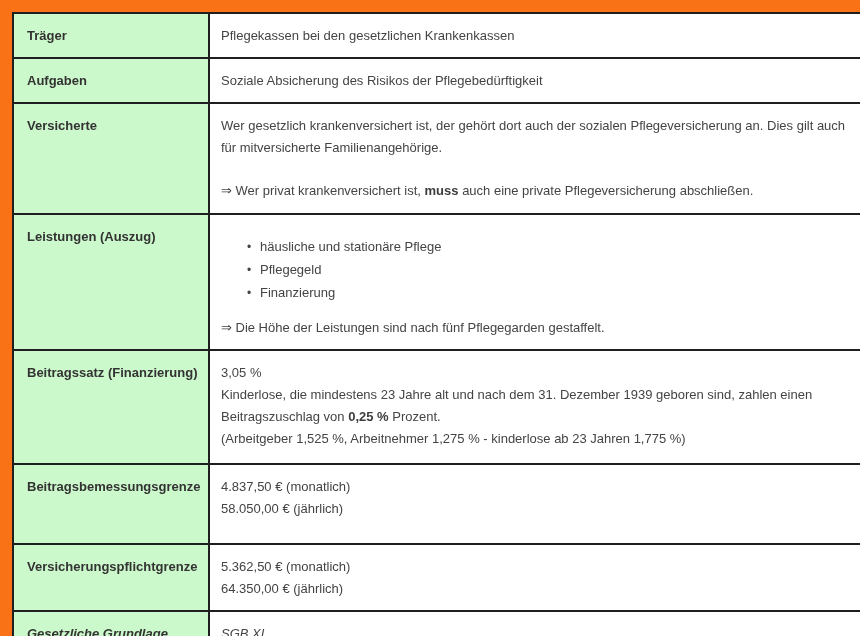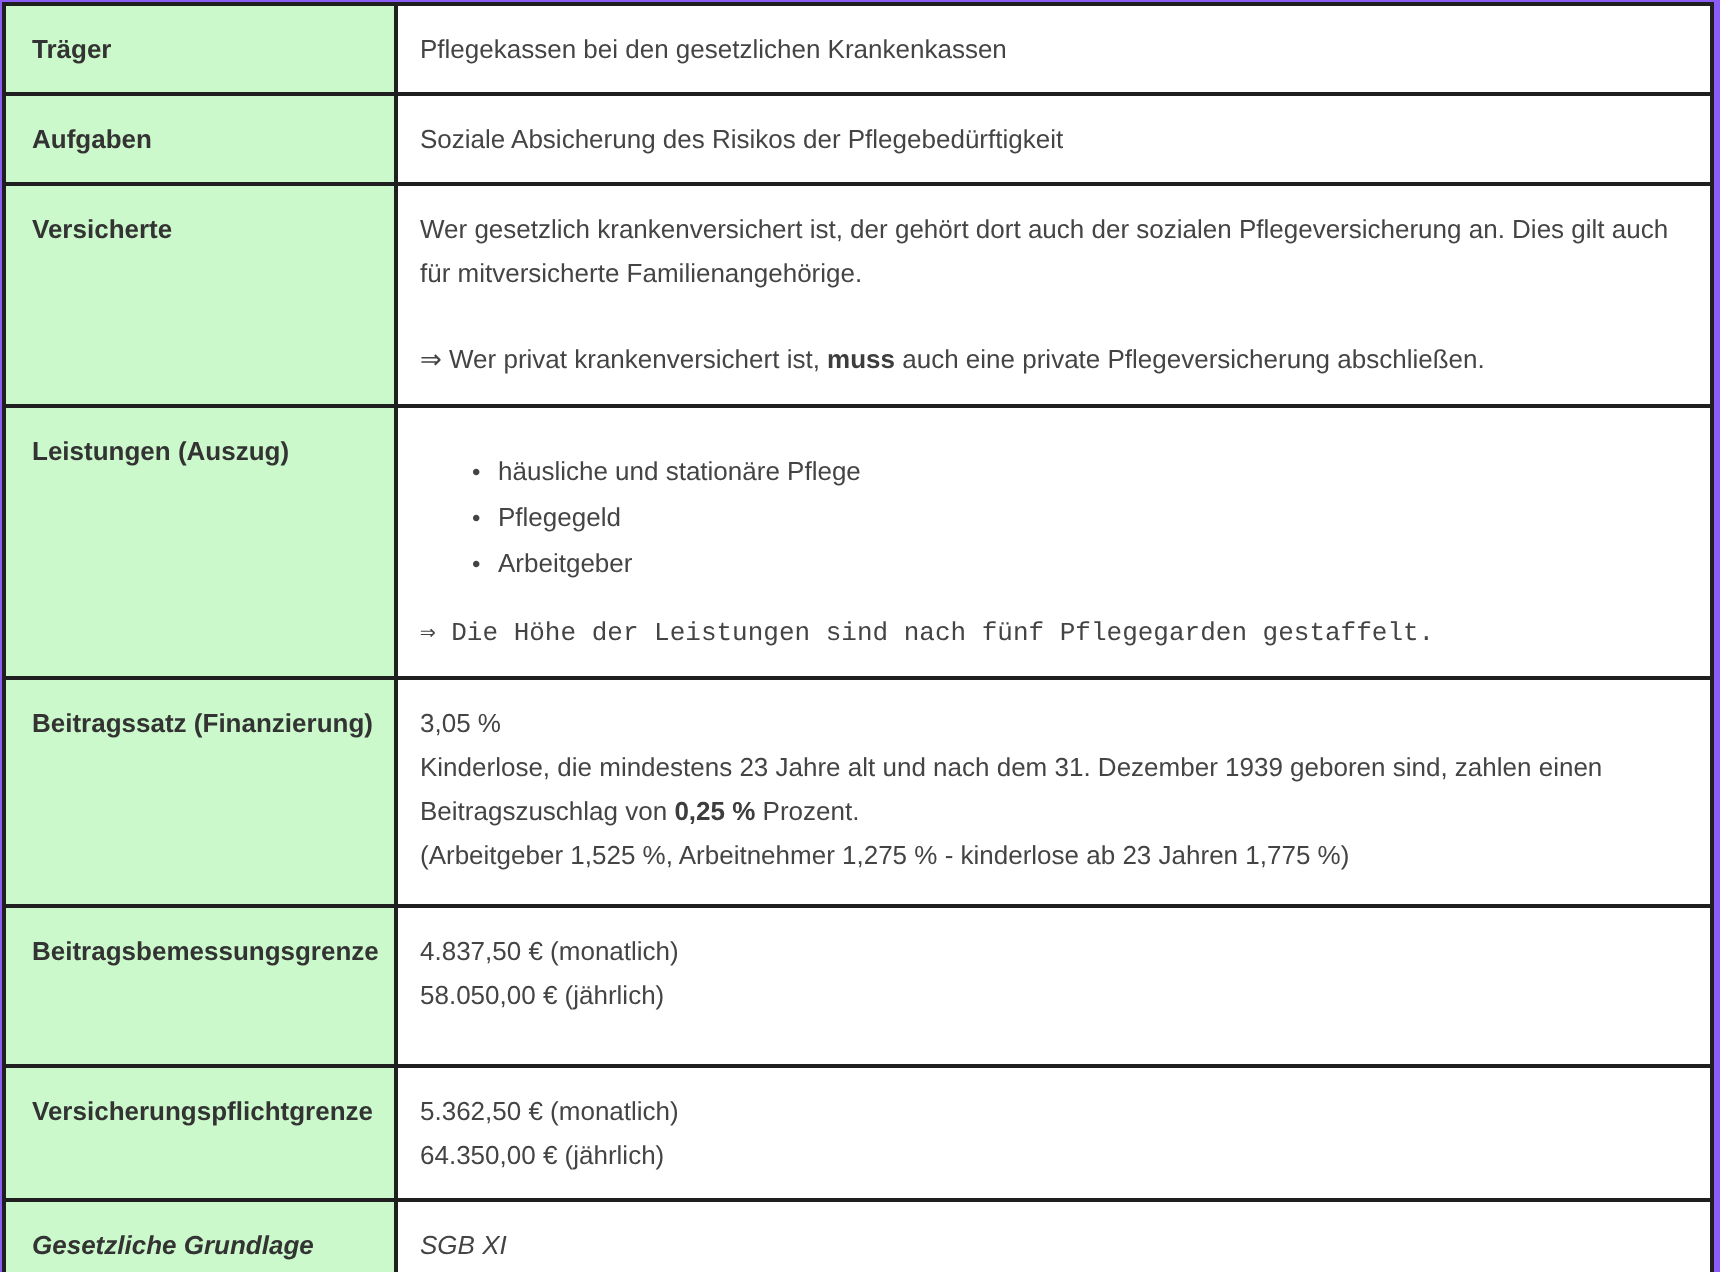--- a/index.html
+++ b/index.html
@@ -4,23 +4,23 @@
 <style>
   html, body {
     margin: 0;
     padding: 0;
     background: #ffffff;
     font-family: "Liberation Sans", "DejaVu Sans", sans-serif;
   }
   .page {
     width: 860px;
     height: 636px;
-    background: #8b5cf6;
+    background: #f97316;
     box-sizing: border-box;
-    padding: 1px;
+    padding: 12px;
   }
   table.info-table {
     border-collapse: collapse;
     table-layout: fixed;
     width: 856px;
   }
   table.info-table th,
   table.info-table td {
     border: 2px solid #1f1f1f;
     vertical-align: top;
@@ -41,21 +41,21 @@
     font-size: 13px;
     color: #444444;
     padding: 11px 10px 10px 11px;
   }
   .line {
     line-height: 22px;
     white-space: nowrap;
   }
   .arrow-note { }
   .mt-para { margin-top: 21px; }
-  .mt-list-note { margin-top: 13px; font-family: Liberation Mono, monospace; }
+  .mt-list-note { margin-top: 13px; }
   strong { font-weight: bold; color: #3d3d3d; }
   ul.bullets {
     list-style: none;
     margin: 10px 0 0 0;
     padding: 0 0 0 26px;
   }
   ul.bullets li {
     line-height: 22px;
     margin: 0 0 1px 0;
     white-space: nowrap;
@@ -105,21 +105,21 @@
         <div class="line arrow-note mt-para"><span>⇒ Wer privat krankenversichert ist, </span><strong>muss</strong><span> auch eine private Pflegeversicherung abschließen.</span></div>
       </td>
     </tr>
 
     <tr class="r4">
       <th>Leistungen (Auszug)</th>
       <td>
         <ul class="bullets">
           <li><span class="bullet">•</span><span>häusliche und stationäre Pflege</span></li>
           <li><span class="bullet">•</span><span>Pflegegeld</span></li>
-          <li><span class="bullet">•</span><span>Arbeitgeber</span></li>
+          <li><span class="bullet">•</span><span>Finanzierung</span></li>
         </ul>
         <div class="line arrow-note mt-list-note">⇒ Die Höhe der Leistungen sind nach fünf Pflegegarden gestaffelt.</div>
       </td>
     </tr>
 
     <tr class="r5">
       <th>Beitragssatz (Finanzierung)</th>
       <td>
         <div class="line">3,05 %</div>
         <div class="line">Kinderlose, die mindestens 23 Jahre alt und nach dem 31. Dezember 1939 geboren sind, zahlen einen</div>

